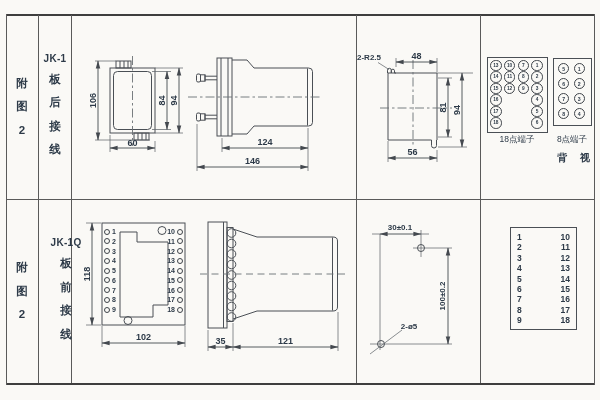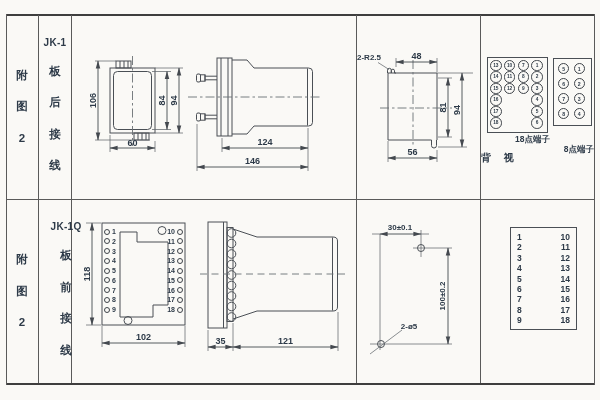--- a/index.html
+++ b/index.html
@@ -8,31 +8,31 @@
   .gline{position:absolute;background:#5a5a5a;}
   .gline.heavy{background:#3e3e3e;}
   svg{position:absolute;left:0;top:0;pointer-events:none;}
   svg text{font-family:"Liberation Sans",sans-serif;font-size:9px;font-weight:700;fill:#2d3a48;}
   svg text.small{font-size:8px;}
   .ln{stroke:#4a4f55;stroke-width:1;fill:none;}
   .thin{stroke:#63686d;stroke-width:0.75;fill:none;}
   .dim{stroke:#44494f;stroke-width:0.9;fill:none;}
   .cl{stroke:#6a6f74;stroke-width:0.9;fill:none;stroke-dasharray:9 3 2.5 3;}
   .dsh{stroke:#6a6f74;stroke-width:0.9;fill:none;stroke-dasharray:7 4.5;}
-  .vcell{position:absolute;display:flex;flex-direction:column;align-items:center;justify-content:center;gap:8px;}
+  .vcell{position:absolute;display:flex;flex-direction:column;align-items:center;justify-content:center;}
   .vchar{font-size:11.5px;font-weight:700;line-height:1;margin:6px 0;}
   .model{font-size:10px;font-weight:700;margin-bottom:4px;letter-spacing:0.3px;}
   .tbox{position:absolute;border:1.5px solid #4a4f55;background:transparent;}
   .tgrid{position:absolute;display:grid;place-items:center;}
   .tc{width:9.5px;height:9.5px;border:1px solid #3f444a;border-radius:50%;display:flex;
       align-items:center;justify-content:center;font-size:4.8px;font-weight:700;color:#2d3a48;}
   .tc:empty{visibility:hidden;}
   .tc8{width:9px;height:9px;font-size:5.2px;}
-  .plabel{position:absolute;text-align:right;font-size:8.5px;font-weight:700;}
-  .viewlabel{position:absolute;text-align:left;font-size:10px;font-weight:700;letter-spacing:5px;}
+  .plabel{position:absolute;text-align:center;font-size:8.5px;font-weight:400;}
+  .viewlabel{position:absolute;text-align:right;font-size:10px;font-weight:700;letter-spacing:5px;}
   .termcol{position:absolute;display:flex;flex-direction:column;justify-content:space-between;}
   .termitem{display:flex;align-items:center;height:8px;}
   .termitem .dot{width:4px;height:4px;border:1px solid #3f444a;border-radius:50%;flex:0 0 auto;}
   .termitem .tn{font-size:7px;font-weight:700;line-height:1;padding:0 2px;}
   .termcol.right .termitem{justify-content:flex-end;}
   .flistbox{position:absolute;border:1.5px solid #4a4f55;display:flex;justify-content:space-between;
             padding:4px 6px;box-sizing:border-box;}
   .flcol{display:flex;flex-direction:column;justify-content:space-between;font-size:8.5px;font-weight:700;}
   .flcol.r{text-align:right;}
 </style>
@@ -228,21 +228,21 @@
       <span class="tc tc8">1</span>
       <span class="tc tc8">6</span>
       <span class="tc tc8">2</span>
       <span class="tc tc8">7</span>
       <span class="tc tc8">3</span>
       <span class="tc tc8">8</span>
       <span class="tc tc8">4</span>
     </div>
 
   <div class="plabel" style="left:484px;top:134px;width:66px;">18点端子</div>
-  <div class="plabel" style="left:550px;top:144px;width:44px;">8点端子</div>
+  <div class="plabel" style="left:550px;top:134px;width:44px;">8点端子</div>
   <div class="viewlabel" style="left:481px;top:151px;width:114px;">背 视</div>
 
   <div class="termcol" style="left:104px;top:227.5px;width:22px;height:86px;">
       <div class="termitem">
       <span class="dot"></span>
       <span class="tn">1</span>
     </div>
       <div class="termitem">
       <span class="dot"></span>
       <span class="tn">2</span>

